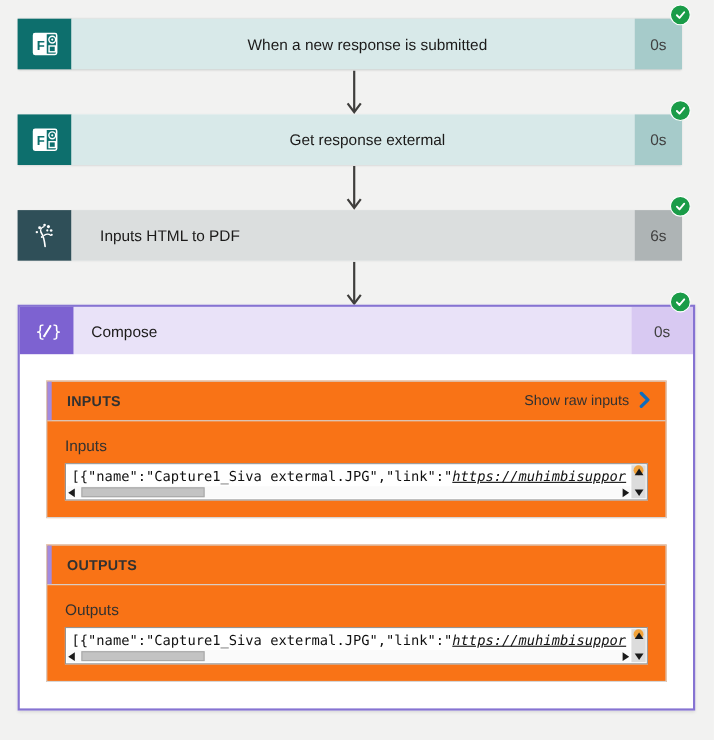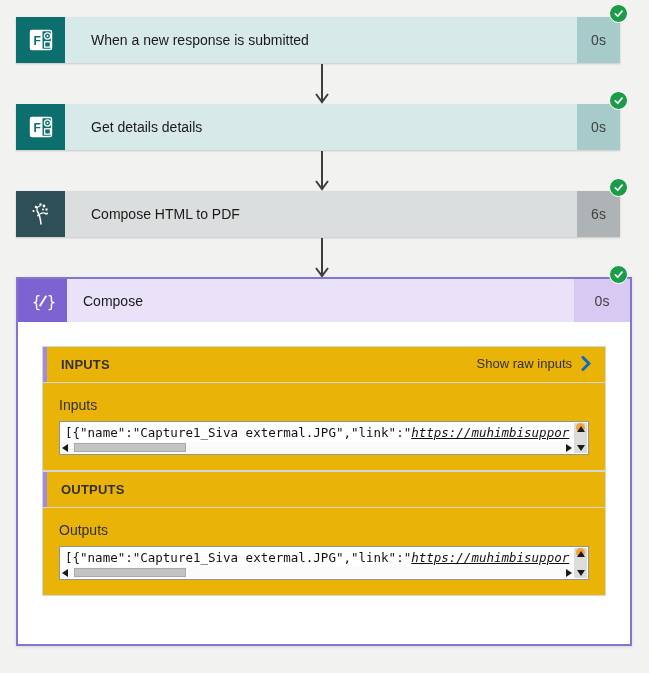--- a/index.html
+++ b/index.html
@@ -24,21 +24,21 @@
   }
   .step-body {
     flex: 1; display: flex; align-items: center; padding-left: 26px;
     font-size: 14px; color: #1b1a19;
   }
   .step-duration {
     flex: 0 0 43px; display: flex; align-items: center; justify-content: center;
     font-size: 14px; color: #404040;
   }
   .teal  .step-icon { background: #0d6f6d; }
-  .teal  .step-body { background: #d8e9e9; }
+  .teal  .step-body { background: #d8e9e9; justify-content: center; }
   .teal  .step-duration { background: #a6cbca; }
   .slate .step-icon { background: #2f4f58; }
   .slate .step-body { background: #dbdede; }
   .slate .step-duration { background: #aeb4b5; }
 
   .check {
     position: absolute; top: -13px; right: -8px; width: 19px; height: 19px;
     background: #1a9c48; border: 1.5px solid #ffffff; border-radius: 50%;
     display: flex; align-items: center; justify-content: center;
     z-index: 5;
@@ -54,21 +54,21 @@
     box-shadow: 0 1px 3px rgba(0,0,0,0.12);
   }
   .compose-header { display: flex; align-items: stretch; height: 43px; cursor: pointer; }
   .compose-header .step-icon { background: #7d62d1; }
   .compose-header .step-body { background: #e9e2f8; padding-left: 16px; }
   .compose-header .step-duration { flex: 0 0 56px; background: #d8c9f2; }
   .compose .check { top: -14px; right: 2px; }
 
   .compose-body { padding: 24px 24px 0 24px; }
 
-  .io-box { border: 1px solid #d6d6d6; background: #eab308; }
+  .io-box { border: 1px solid #d6d6d6; background: #f97316; margin-bottom: 24px; }
   .io-header {
     position: relative; height: 36px; display: flex; align-items: center;
     padding: 0 14px 0 18px; border-bottom: 1px solid #d6d6d6;
   }
   .io-accent { position: absolute; left: 0; top: 0; bottom: 0; width: 4px; background: #a18be1; }
   .io-title { font-size: 13px; font-weight: bold; color: #323130; letter-spacing: 0.2px; }
   .raw-link {
     margin-left: auto; display: flex; align-items: flex-start; gap: 9px;
     font-size: 13px; color: #323130; cursor: pointer; text-decoration: none;
   }
@@ -139,21 +139,21 @@
       <svg width="28" height="28" viewBox="0 0 28 28">
         <rect x="3.5" y="4.5" width="21" height="19" rx="1.5" fill="none" stroke="#ffffff" stroke-width="1.4"></rect>
         <rect x="3.5" y="4.5" width="12" height="19" fill="#ffffff"></rect>
         <text x="6.5" y="19" font-family="Liberation Sans, sans-serif" font-size="12" font-weight="bold" fill="#0d6f6d">F</text>
         <circle cx="20.5" cy="10" r="3.1" fill="none" stroke="#ffffff" stroke-width="1.3"></circle>
         <circle cx="20.5" cy="10" r="1" fill="#ffffff"></circle>
         <rect x="17.6" y="15.8" width="5.8" height="5.3" fill="none" stroke="#ffffff" stroke-width="1.3"></rect>
       </svg>
     </div>
     <div class="step-body">
-        <span>Get details details</span>
+        <span>Get response extermal</span>
       </div>
     <div class="step-duration">0s</div>
     <div class="check">
       <svg width="11" height="11" viewBox="0 0 14 14">
           <path d="M3 7.5 L6 10.5 L11.5 4" fill="none" stroke="#ffffff" stroke-width="2.2" stroke-linecap="round" stroke-linejoin="round"></path>
         </svg>
     </div>
   </div>
 
   <div class="connector" style="top:151px">
@@ -173,21 +173,21 @@
         <circle cx="13.5" cy="4.5" r="1.2" fill="#ffffff"></circle>
         <circle cx="17" cy="6" r="1.4" fill="#ffffff"></circle>
         <circle cx="19.5" cy="9.5" r="1.2" fill="#ffffff"></circle>
         <circle cx="6.5" cy="11" r="1.1" fill="#ffffff"></circle>
         <circle cx="16" cy="9.5" r="1" fill="#ffffff"></circle>
         <circle cx="20" cy="13.5" r="1" fill="#ffffff"></circle>
         <circle cx="11" cy="15.5" r="0.9" fill="#ffffff"></circle>
       </svg>
     </div>
     <div class="step-body">
-        <span>Compose HTML to PDF</span>
+        <span>Inputs HTML to PDF</span>
       </div>
     <div class="step-duration">6s</div>
     <div class="check">
       <svg width="11" height="11" viewBox="0 0 14 14">
           <path d="M3 7.5 L6 10.5 L11.5 4" fill="none" stroke="#ffffff" stroke-width="2.2" stroke-linecap="round" stroke-linejoin="round"></path>
         </svg>
     </div>
   </div>
 
   <div class="connector" style="top:238px">

